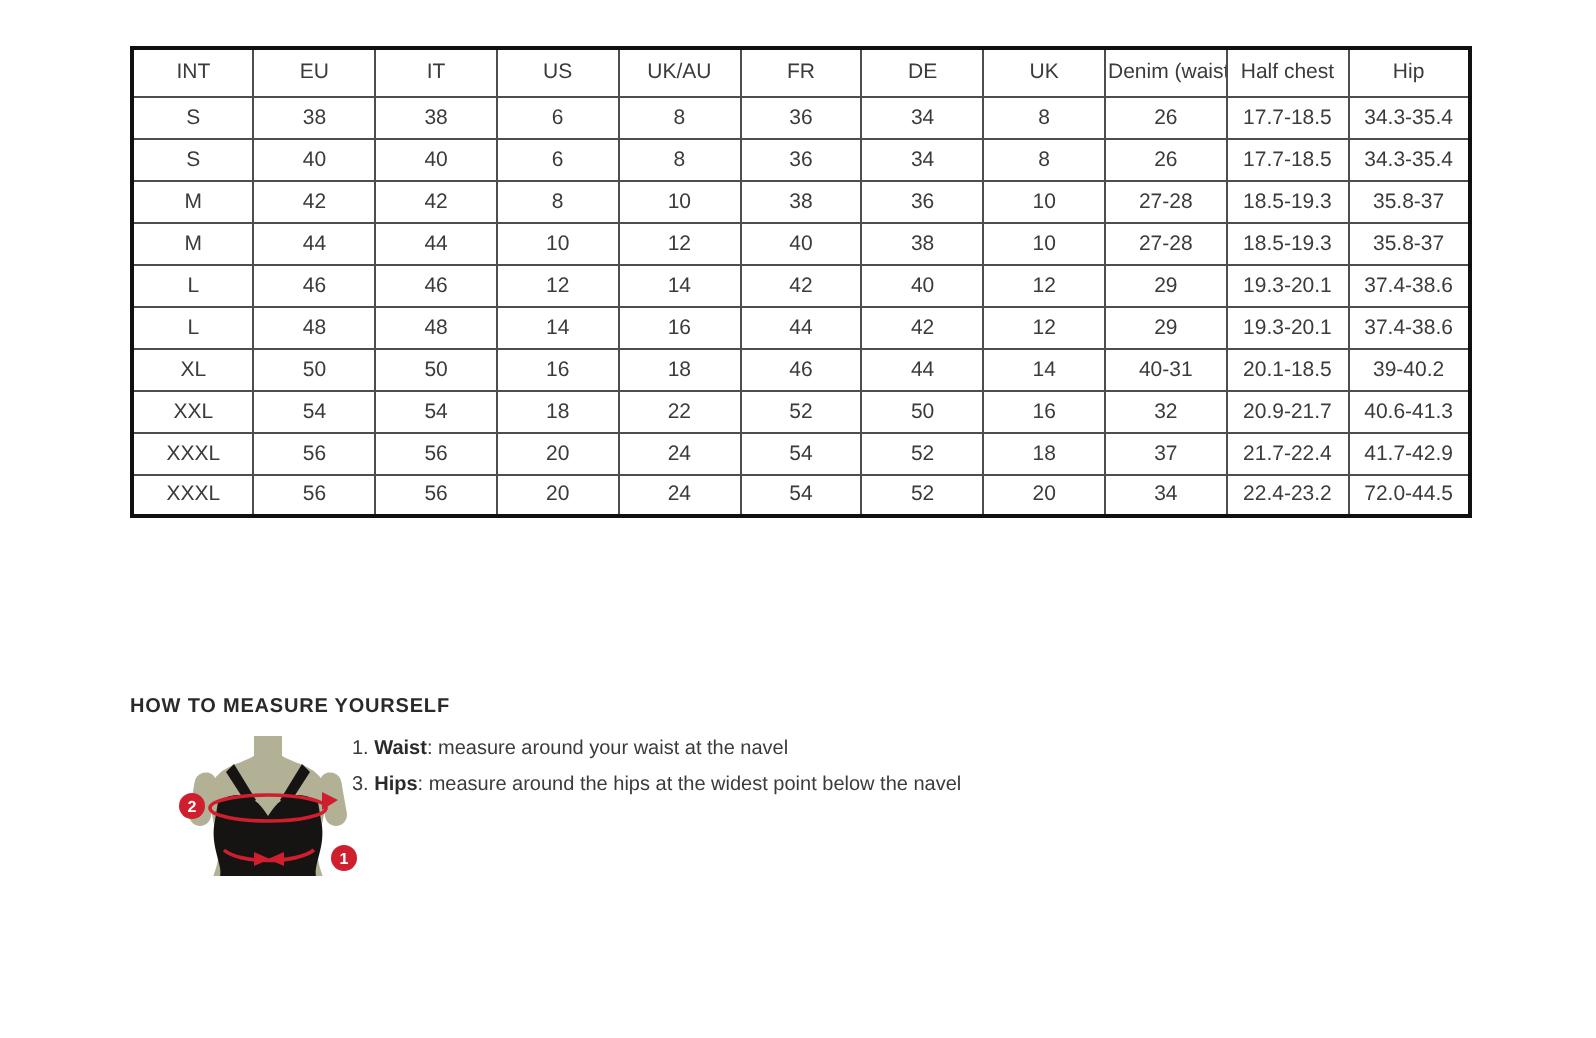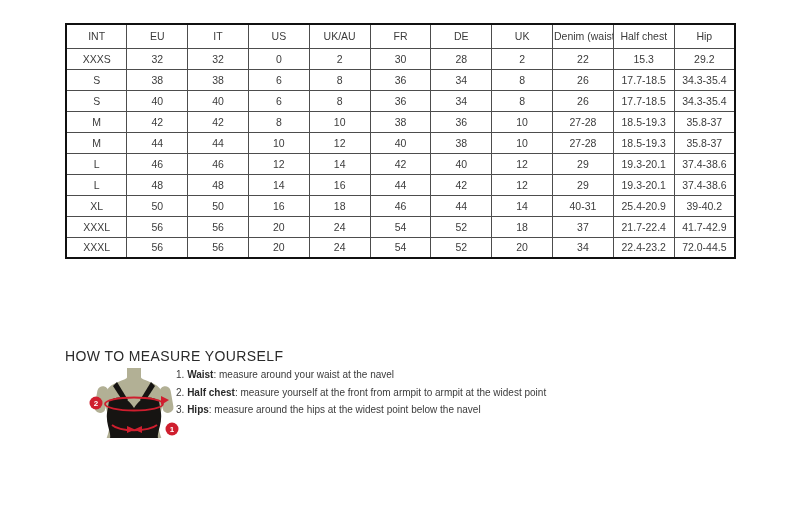--- a/index.html
+++ b/index.html
@@ -42,22 +42,22 @@
   table.size-table td {
     height: 21px;
     font-size: 10.5px;
   }
 
   
   .measure-heading {
     position: absolute;
     left: 65px;
     top: 348px;
-    font-size: 14px;
-    font-weight: normal;
+    font-size: 10px;
+    font-weight: bold;
     letter-spacing: 0.4px;
     color: #2a2a2a;
   }
   .figure-wrap {
     position: absolute;
     left: 84px;
     top: 368px;
     width: 100px;
     height: 125px;
   }
@@ -98,33 +98,20 @@
           <th>FR</th>
           <th>DE</th>
           <th>UK</th>
           <th>Denim (waist)</th>
           <th>Half chest</th>
           <th>Hip</th>
         </tr>
     </thead>
     <tbody id="table-body">
         <tr>
-          <td>XXXS</td>
-          <td>32</td>
-          <td>32</td>
-          <td>0</td>
-          <td>2</td>
-          <td>30</td>
-          <td>28</td>
-          <td>2</td>
-          <td>22</td>
-          <td>15.3</td>
-          <td>29.2</td>
-        </tr>
-        <tr>
           <td>S</td>
           <td>38</td>
           <td>38</td>
           <td>6</td>
           <td>8</td>
           <td>36</td>
           <td>34</td>
           <td>8</td>
           <td>26</td>
           <td>17.7-18.5</td>
@@ -198,22 +185,35 @@
         <tr>
           <td>XL</td>
           <td>50</td>
           <td>50</td>
           <td>16</td>
           <td>18</td>
           <td>46</td>
           <td>44</td>
           <td>14</td>
           <td>40-31</td>
-          <td>25.4-20.9</td>
+          <td>20.1-18.5</td>
           <td>39-40.2</td>
+        </tr>
+        <tr>
+          <td>XXL</td>
+          <td>54</td>
+          <td>54</td>
+          <td>18</td>
+          <td>22</td>
+          <td>52</td>
+          <td>50</td>
+          <td>16</td>
+          <td>32</td>
+          <td>20.9-21.7</td>
+          <td>40.6-41.3</td>
         </tr>
         <tr>
           <td>XXXL</td>
           <td>56</td>
           <td>56</td>
           <td>20</td>
           <td>24</td>
           <td>54</td>
           <td>52</td>
           <td>18</td>
@@ -290,17 +290,16 @@
       </g>
       <g>
         <circle cx="12" cy="79" r="6.5" fill="var(--accent-c)"></circle>
         <text x="12" y="82" text-anchor="middle" font-size="8" font-weight="bold" fill="#ffffff" font-family="Liberation Sans, sans-serif">3</text>
       </g>
     </svg>
   </div>
 
   <ol class="steps" id="steps">
       <li><span>1. </span><b>Waist</b><span>: measure around your waist at the navel</span></li>
-      <li><span>2. </span><b>Half chest</b><span>: measure yourself at the front from armpit to armpit at the widest point</span></li>
       <li><span>3. </span><b>Hips</b><span>: measure around the hips at the widest point below the navel</span></li>
     </ol>
 
 </div>
 
 </body></html>

